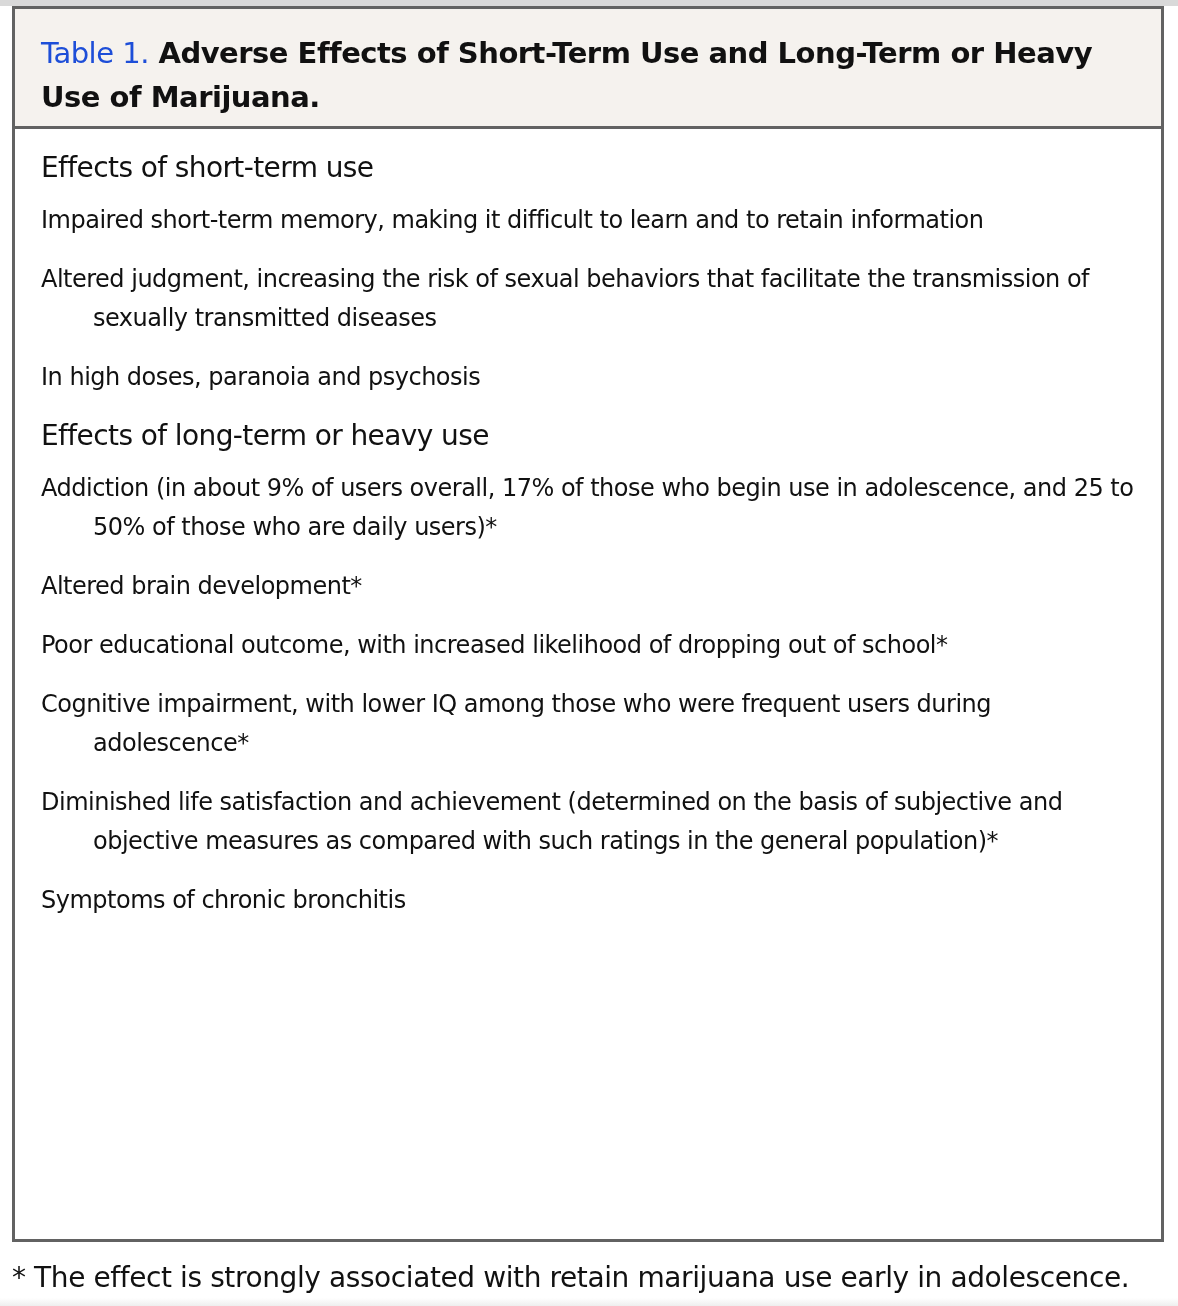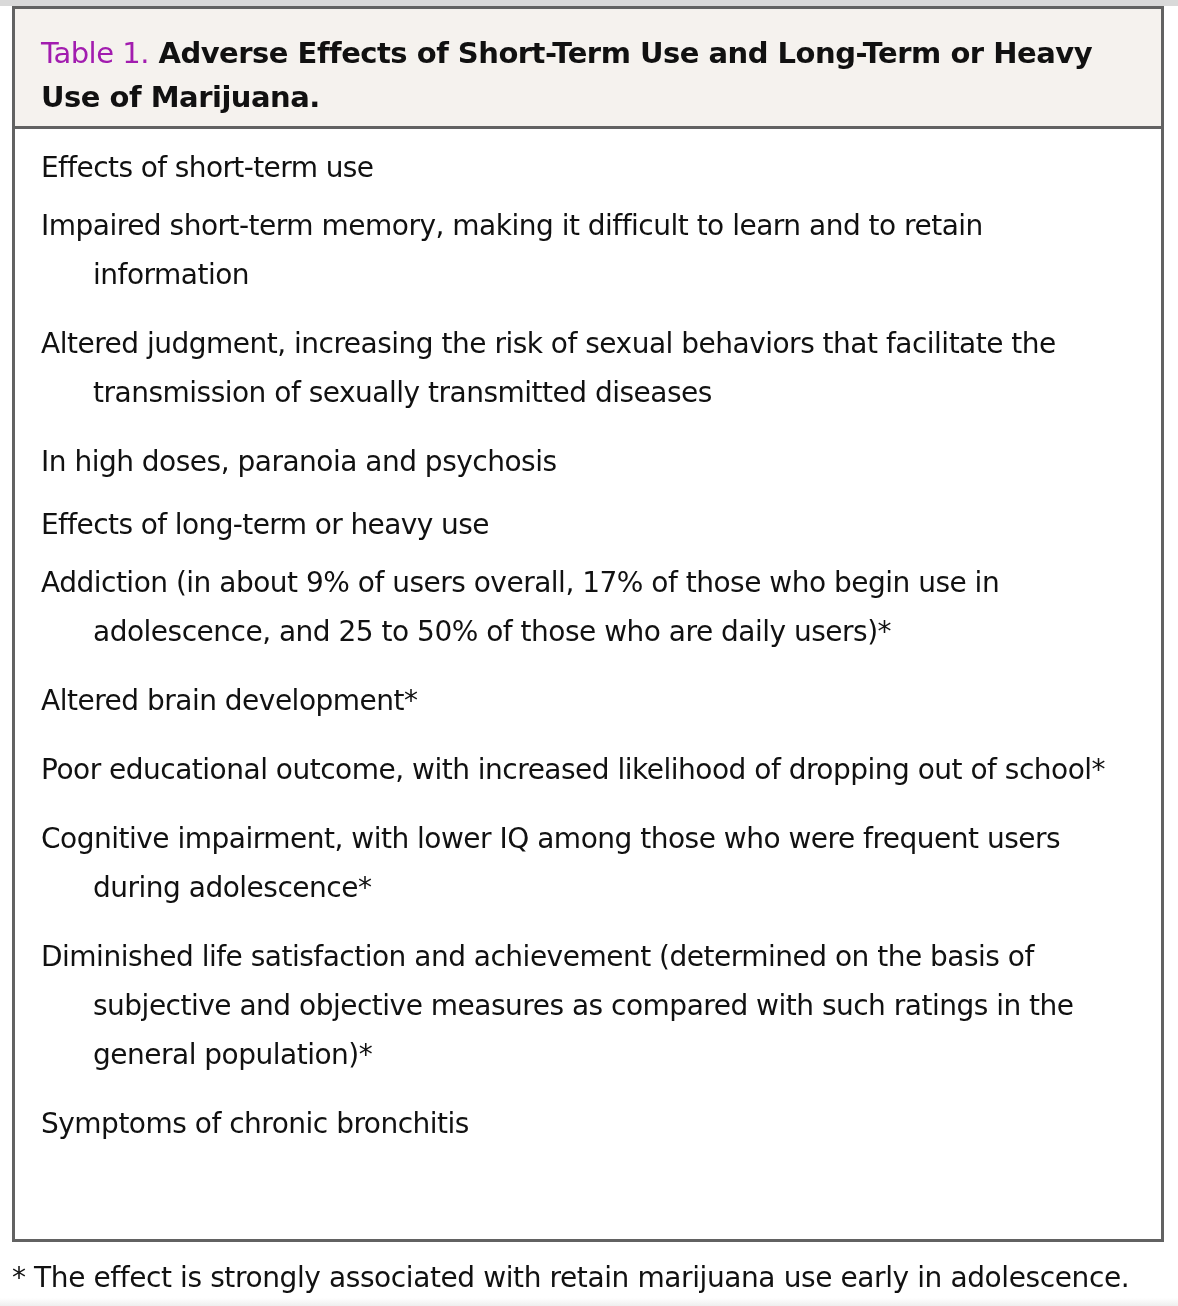--- a/index.html
+++ b/index.html
@@ -12,27 +12,27 @@
       position: absolute; left: 12px; top: 6px; width: 1152px; height: 1236px;
       border: 3px solid #626262; box-sizing: border-box; background: #fff;
     }
     .title-area {
       background: #f5f2ee; border-bottom: 3px solid #626262;
       height: 120px; box-sizing: border-box; padding: 22px 26px 0 26px;
     }
     .title {
       font-size: 29px; font-weight: bold; line-height: 44px; letter-spacing: -0.5px; color: #111;
     }
-    .title .tnum { color: #a21caf; font-weight: normal; }
+    .title .tnum { color: #1d4ed8; font-weight: normal; }
     .body { padding: 14px 26px 0 26px; }
     .section {
       font-size: 28px; font-weight: normal; letter-spacing: -0.6px; line-height: 38px; margin: 6px 0 14px 0;
     }
     .item {
-      font-size: 28px; line-height: 49px; letter-spacing: -0.5px;
+      font-size: 24px; line-height: 39px; letter-spacing: -0.5px;
       padding-left: 52px; text-indent: -52px; margin-bottom: 20px;
     }
     .footnote {
       position: absolute; left: 12px; top: 1258px; font-size: 28px; letter-spacing: -0.4px; line-height: 40px;
     }
     .bottombar { position: absolute; left: 0; top: 1298px; width: 1178px; height: 8px; background: linear-gradient(#fff, #eee); }
   </style>
 </head>
 <body>
 

